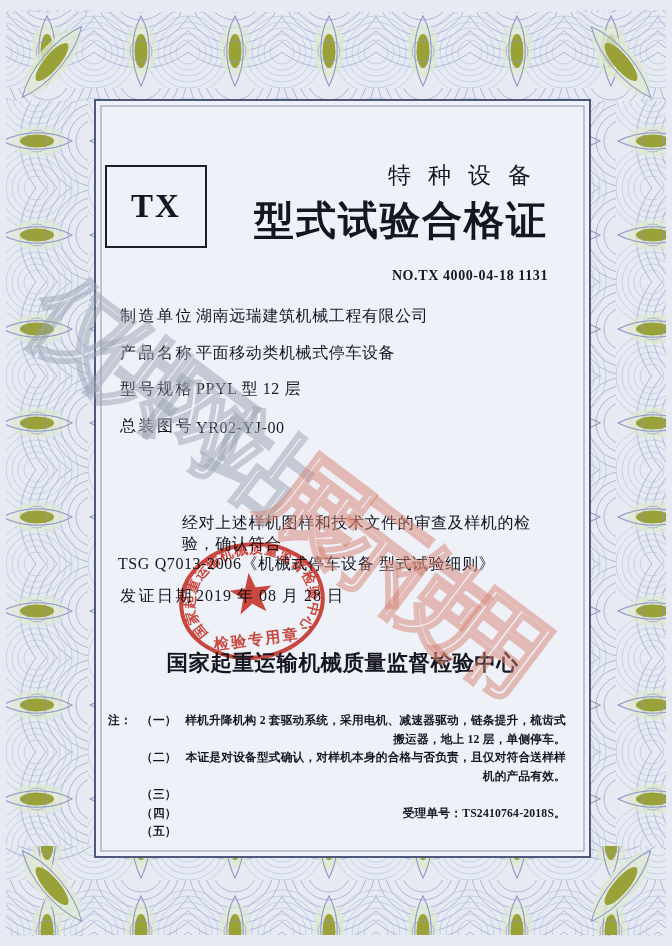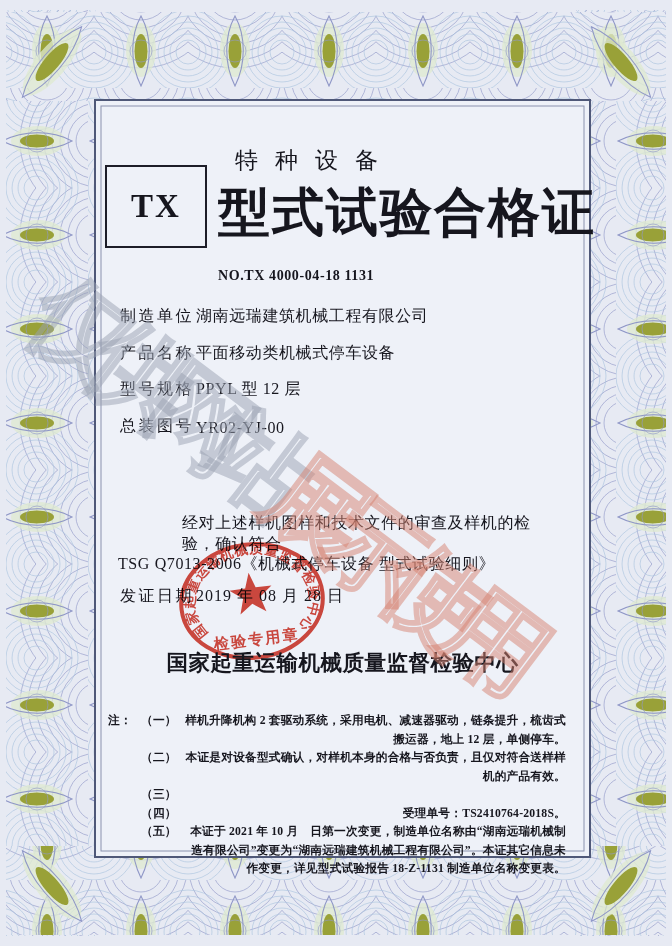--- a/index.html
+++ b/index.html
@@ -16,23 +16,23 @@
   .leaf-fill{fill:var(--leaffill,#dfe9d0);opacity:.75;}
   .olive{fill:var(--olive,#99a138);}
   .panel{fill:var(--panel,#eef1f8);}
   .frame-outer{fill:none;stroke:var(--frame,#4f5878);stroke-width:2;}
   .frame-inner{fill:none;stroke:var(--frame2,#8a92ae);stroke-width:1;}
 
   
   .tx-box{position:absolute;left:105px;top:165px;width:98px;height:79px;
     border:2.5px solid #1d1d28;display:flex;align-items:center;justify-content:center;
     font-size:33px;font-weight:700;letter-spacing:2px;z-index:2;background:transparent;}
-  .hdr{position:absolute;left:218px;top:145px;width:330px;text-align:left;z-index:2;}
+  .hdr{position:absolute;left:218px;top:160px;width:330px;text-align:right;z-index:2;}
   .hdr-cat{font-size:23px;letter-spacing:17px;text-indent:17px;white-space:nowrap;}
-  .hdr-title{font-size:52px;font-weight:700;letter-spacing:2px;margin-top:2px;white-space:nowrap;}
+  .hdr-title{font-size:40px;font-weight:700;letter-spacing:2px;margin-top:2px;white-space:nowrap;}
   .hdr-no{font-size:14px;font-weight:600;letter-spacing:.6px;margin-top:20px;white-space:nowrap;}
 
   
   .fields{position:absolute;left:120px;top:290px;width:460px;z-index:2;}
   .frow{display:flex;align-items:flex-end;height:36.8px;white-space:nowrap;}
   .flabel{flex:none;width:76px;font-size:16px;letter-spacing:2.5px;}
   .fvalue{font-size:16px;letter-spacing:.6px;}
 
   .statement{position:absolute;left:118px;top:513px;width:440px;font-size:16px;
     line-height:20.5px;letter-spacing:.6px;z-index:2;}
@@ -207,21 +207,20 @@
       </div>
       <div class="note-row">
         <span class="note-marker">（三）</span>
       </div>
       <div class="note-row">
         <span class="note-marker">（四）</span>
         <span class="note-text">受理单号：TS2410764-2018S。</span>
       </div>
       <div class="note-row">
         <span class="note-marker">（五）</span>
-        <span class="note-text">本证于 2021 年 10 月　日第一次变更，制造单位名称由“湖南远瑞机械制造有限公司”变更为“湖南远瑞建筑机械工程有限公司”。本证其它信息未作变更，详见型式试验报告 18-Z-1131 制造单位名称变更表。</span>
       </div>
     </div>
   </div>
 
   <div class="watermark">
     <span class="wm1">仅供网站</span><span class="wm2">展示使用</span>
   </div>
 
 </div>
 

